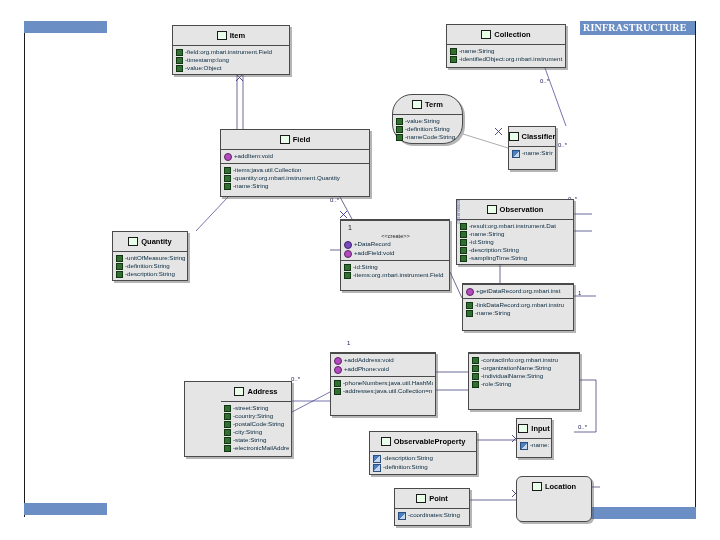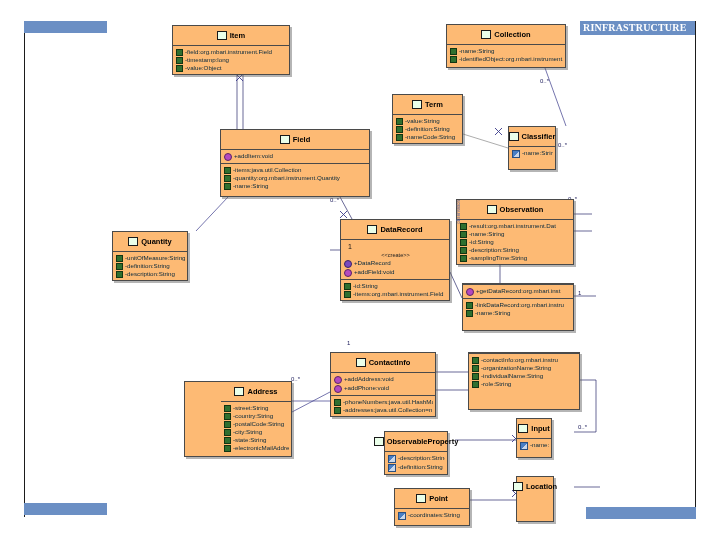--- a/index.html
+++ b/index.html
@@ -46,21 +46,21 @@
     font-weight: bold;
     letter-spacing: 0.2px;
     line-height: 15px;
     white-space: nowrap;
     overflow: hidden;
   }
 
   
   .uml {
     position: absolute;
-    background: #fdba74;
+    background: #e5e5e5;
     border: 1px solid #4a4a4a;
     box-shadow: 2px 2px 0 rgba(90,90,90,0.45);
     font-family: "Liberation Sans", sans-serif;
     box-sizing: border-box;
   }
   .uml .title {
     display: flex;
     align-items: center;
     justify-content: center;
     gap: 3px;
@@ -260,21 +260,21 @@
           <div class="row">
             <span class="ico ico-attr"></span>
             <span>-name:String</span>
           </div>
           <div class="row">
             <span class="ico ico-attr"></span>
             <span>-identifiedObject:org.mbari.instrument.ldent</span>
           </div>
         </div>
       </div>
-      <div class="uml" style="left: 392px; top: 94px; width: 71px; min-height: 47px;">
+      <div class="uml" style="left: 392px; top: 94px; width: 71px; min-height: 47px; border-radius: 20px;">
         <div class="title">
           <span class="ico ico-class"></span>
           <span>Term</span>
         </div>
         <div class="sep"></div>
         <div class="compartment">
           <div class="row">
             <span class="ico ico-attr"></span>
             <span>-value:String</span>
           </div>
@@ -374,24 +374,20 @@
             <span class="ico ico-attr"></span>
             <span>-definition:String</span>
           </div>
           <div class="row">
             <span class="ico ico-attr"></span>
             <span>-description:String</span>
           </div>
         </div>
       </div>
       <div class="uml" style="left: 340px; top: 219px; width: 110px; min-height: 72px;">
-        <div class="title">
-          <span class="ico ico-class"></span>
-          <span>DataRecord</span>
-        </div>
         <div class="sep"></div>
         <div class="compartment">
           <div class="num">1</div>
           <div class="stereo">&lt;&lt;create&gt;&gt;</div>
           <div class="row">
             <span class="ico ico-op2"></span>
             <span>+DataRecord</span>
           </div>
           <div class="row">
             <span class="ico ico-op"></span>
@@ -424,24 +420,20 @@
             <span class="ico ico-attr"></span>
             <span>-linkDataRecord:org.mbari.instru</span>
           </div>
           <div class="row">
             <span class="ico ico-attr"></span>
             <span>-name:String</span>
           </div>
         </div>
       </div>
       <div class="uml" style="left: 330px; top: 352px; width: 106px; min-height: 64px;">
-        <div class="title">
-          <span class="ico ico-class"></span>
-          <span>ContactInfo</span>
-        </div>
         <div class="sep"></div>
         <div class="compartment">
           <div class="row">
             <span class="ico ico-op"></span>
             <span>+addAddress:void</span>
           </div>
           <div class="row">
             <span class="ico ico-op"></span>
             <span>+addPhone:void</span>
           </div>
@@ -505,21 +497,21 @@
           <div class="row">
             <span class="ico ico-attr"></span>
             <span>-state:String</span>
           </div>
           <div class="row">
             <span class="ico ico-attr"></span>
             <span>-electronicMailAddress:String</span>
           </div>
         </div>
       </div>
-      <div class="uml" style="left: 384px; top: 431px; width: 64px; min-height: 42px;">
+      <div class="uml" style="left: 369px; top: 431px; width: 108px; min-height: 42px;">
         <div class="title">
           <span class="ico ico-class"></span>
           <span>ObservableProperty</span>
         </div>
         <div class="sep"></div>
         <div class="compartment">
           <div class="row">
             <span class="ico ico-pencil"></span>
             <span>-description:String</span>
           </div>
@@ -535,21 +527,21 @@
           <span>Input</span>
         </div>
         <div class="sep"></div>
         <div class="compartment">
           <div class="row">
             <span class="ico ico-pencil"></span>
             <span>-name:String</span>
           </div>
         </div>
       </div>
-      <div class="uml" style="left: 516px; top: 476px; width: 38px; min-height: 46px;">
+      <div class="uml" style="left: 516px; top: 476px; width: 76px; min-height: 46px; border-radius: 6px;">
         <div class="title">
           <span class="ico ico-class"></span>
           <span>Location</span>
         </div>
       </div>
       <div class="uml" style="left: 394px; top: 488px; width: 76px; min-height: 38px;">
         <div class="title">
           <span class="ico ico-class"></span>
           <span>Point</span>
         </div>

